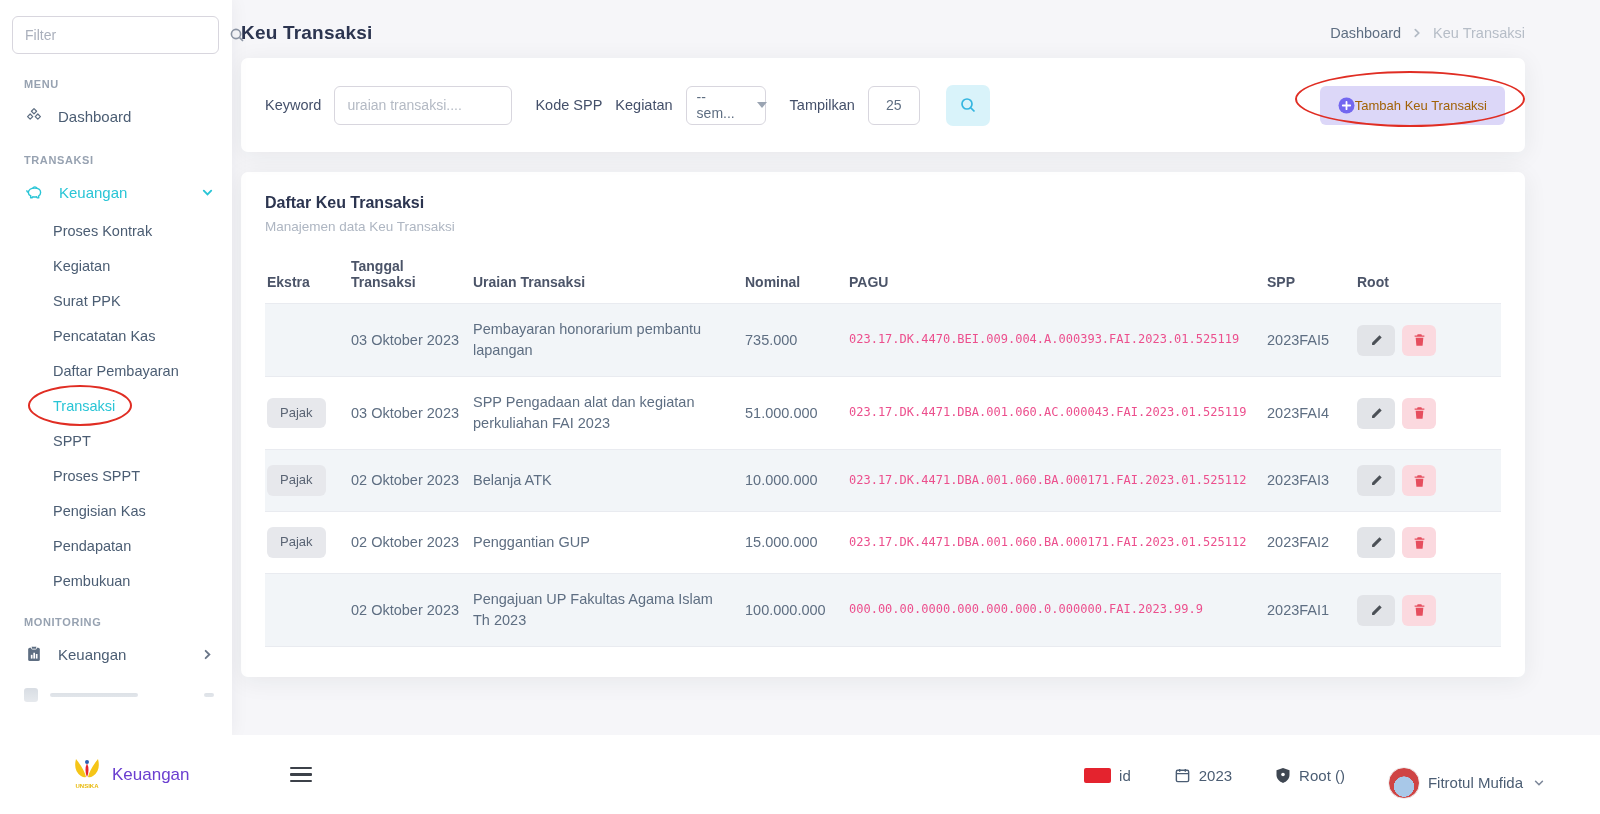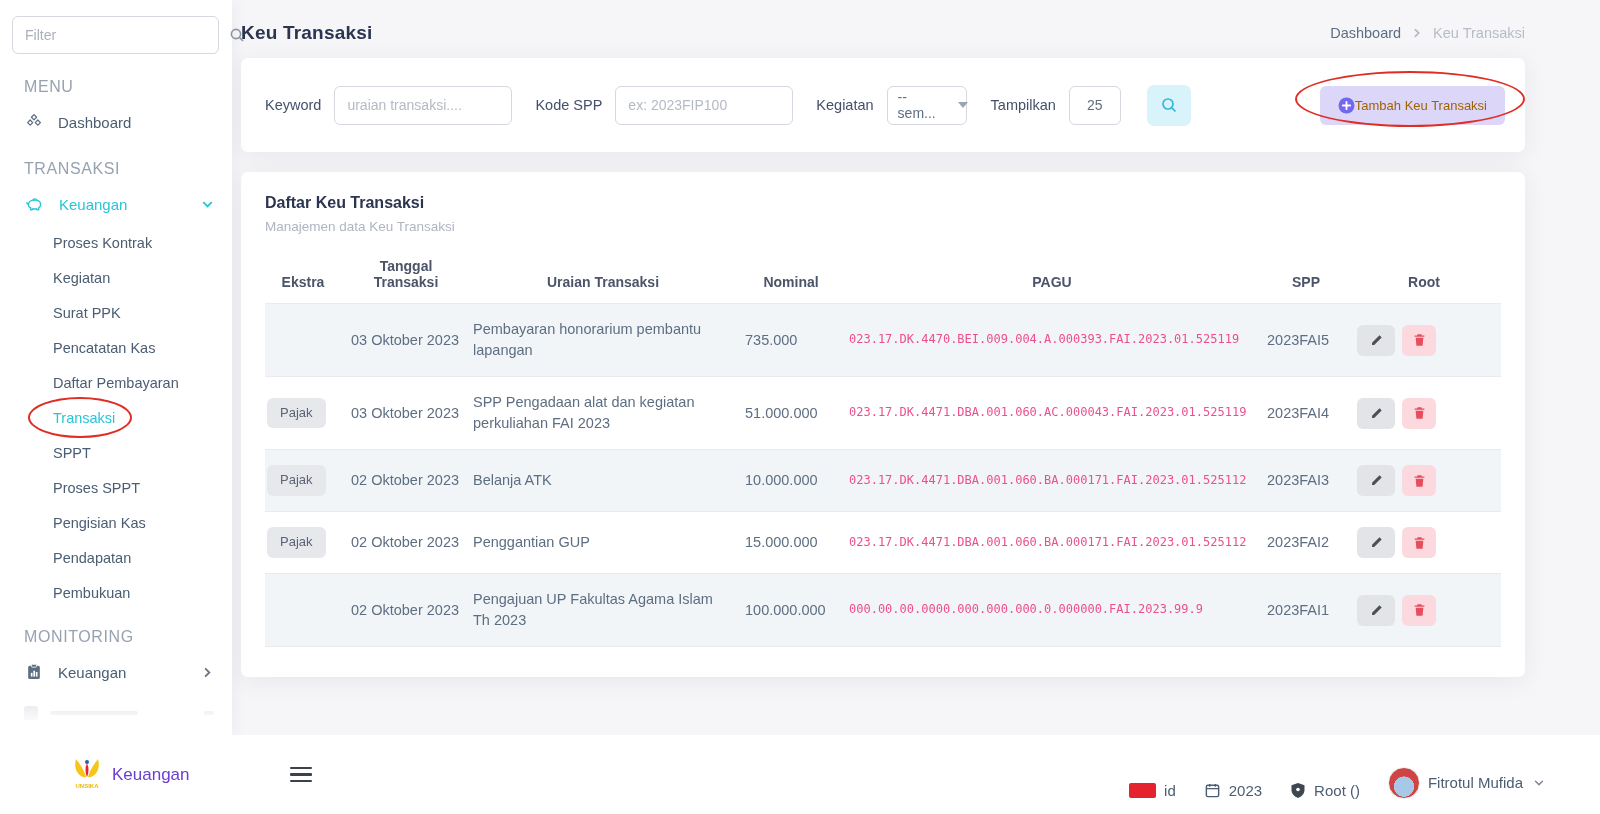--- a/index.html
+++ b/index.html
@@ -7,21 +7,21 @@
   body { font-family:"Liberation Sans", sans-serif; background:#f6f6f9; color:#5e6e82; font-size:14px; }
   .page { position:relative; width:1600px; height:814px; }
 
   
   .sidebar { position:absolute; left:0; top:0; width:232px; height:735px; background:#fff;
              box-shadow:0 0 18px rgba(34,41,47,.06); z-index:3; }
   .side-filter { display:flex; align-items:center; padding:16px 14px 6px 12px; gap:10px; }
   .side-filter input { flex:1; height:38px; border:1px solid #d8d6de; border-radius:6px; padding:0 12px;
              font-size:14px; color:#5e6e82; outline:none; font-family:"Liberation Sans",sans-serif; }
   .side-filter input::placeholder { color:#aab0bc; }
-  .section-label { font-size:16px; letter-spacing:.6px; color:#97a2b1; padding:18px 0 6px 24px; font-weight:400; }
+  .section-label { font-size:11px; letter-spacing:.6px; color:#97a2b1; padding:18px 0 6px 24px; font-weight:700; }
   .side-item { display:flex; align-items:center; gap:14px; padding:10px 18px 10px 24px; cursor:pointer; position:relative; }
   .side-item .lbl { font-size:15px; color:#4b5d73; }
   .side-item.teal .lbl { color:#29c5d6; }
   .side-item .chev { margin-left:auto; color:#6a7688; display:flex; }
   .side-item.teal .chev { color:#29c5d6; }
   .submenu { list-style:none; }
   .submenu li { position:relative; height:35px; display:flex; align-items:center; padding-left:53px;
                 font-size:14.5px; color:#4b5d73; cursor:pointer; }
   .submenu li.active { color:#29c5d6; }
   .ellipse-note { position:absolute; border:2px solid #e02d23; border-radius:50%; pointer-events:none; }
@@ -62,21 +62,21 @@
              font-size:13px; display:flex; align-items:center; padding:0 18px; cursor:pointer;
              font-family:"Liberation Sans",sans-serif; }
   .filter-card .ellipse-note { right:0px; top:13px; width:230px; height:56px; border-width:2.5px; }
 
   .table-card { margin-top:20px; padding:22px 24px 26px 24px; min-height:505px; }
   .tc-title { font-size:16px; font-weight:700; color:#2c3550; }
   .tc-sub { font-size:13.5px; color:#aeb6c2; margin-top:7px; }
   table { width:100%; border-collapse:collapse; margin-top:16px; table-layout:fixed; }
   col.c-ekstra{width:84px;} col.c-tgl{width:122px;} col.c-uraian{width:272px;} col.c-nom{width:104px;}
   col.c-pagu{width:418px;} col.c-spp{width:90px;} col.c-aksi{width:146px;}
-  thead th { text-align:center; vertical-align:bottom; font-size:14px; font-weight:700; color:#4b5468;
+  thead th { text-align:left; vertical-align:bottom; font-size:14px; font-weight:700; color:#4b5468;
              padding:8px 10px 13px 2px; }
   tbody td { padding:15px 10px 15px 2px; font-size:14.5px; color:#5e6e82; vertical-align:middle;
              border-top:1px solid #e9ebf0; line-height:1.45; }
   tbody tr:last-child td { border-bottom:1px solid #e9ebf0; }
   tbody tr:nth-child(odd) { background:#f2f5f8; }
   .badge { display:inline-block; background:#e7e8ec; color:#5a6474; font-size:13px; padding:6px 13px;
            border-radius:6px; }
   td.pagu { font-family:"DejaVu Sans Mono", monospace; font-size:12px; color:#ec4f8d; letter-spacing:0; }
   .actions { display:flex; gap:7px; }
   .btn-edit { width:38px; height:31px; border:none; border-radius:6px; background:#e2e4e8; cursor:pointer;
@@ -84,21 +84,21 @@
   .btn-del { width:34px; height:31px; border:none; border-radius:6px; background:#fbd9df; cursor:pointer;
              display:flex; align-items:center; justify-content:center; }
 
   
   .bottombar { position:absolute; left:0; top:735px; width:1600px; height:79px; background:#fff; z-index:4;
                display:flex; align-items:center; }
   .brand { display:flex; align-items:center; gap:6px; margin-left:68px; cursor:pointer; }
   .brand-name { font-size:17px; color:#6b3fd0; }
   .hamburger { margin-left:96px; display:flex; flex-direction:column; gap:4px; cursor:pointer; padding:4px; }
   .hamburger span { width:22px; height:2.5px; background:#3c4149; border-radius:1px; }
-  .bar-right { margin-left:auto; margin-right:55px; display:flex; align-items:flex-end; gap:0;margin-top:16px; }
+  .bar-right { margin-left:auto; margin-right:55px; display:flex; align-items:flex-start; gap:15px;margin-top:16px; }
   .bar-item { display:flex; align-items:center; gap:8px; cursor:pointer; color:#4b5d73; font-size:15px; }
   .flag { width:27px; height:15px; background:#e4232e; border-radius:2px; }
   .gap28 { margin-left:28px; }
   .avatar { width:32px; height:32px; border-radius:50%;
             background:radial-gradient(circle at 50% 62%, #a8c8e8 0 42%, #cf4444 43%);
             border:1px solid #eee; }
   .user-chev { color:#7b8698; display:flex; margin-left:2px; }
   svg { display:block; }
 </style>
 </head>
@@ -246,21 +246,20 @@
               </svg>
           </span>
           <span class="bc-cur">Keu Transaksi</span>
         </div>
       </div>
 
       <div class="card filter-card">
         <span class="f-label">Keyword</span>
         <input class="f-input in-keyword" placeholder="uraian transaksi...." style="">
         <span class="f-label">Kode SPP</span>
-        <input class="f-input in-spp" placeholder="ex: 2023FIP100" style="">
         <span class="f-label">Kegiatan</span>
         <div class="sel">
           <span>--sem...</span>
           <span class="caret"></span>
         </div>
         <span class="f-label">Tampilkan</span>
         <input class="f-input in-count" value="25" style="">
         <button class="btn-search">
           <span>
             <svg width="18" height="18" viewBox="0 0 18 18" fill="none" stroke="#35b6e0" stroke-width="1.7">

